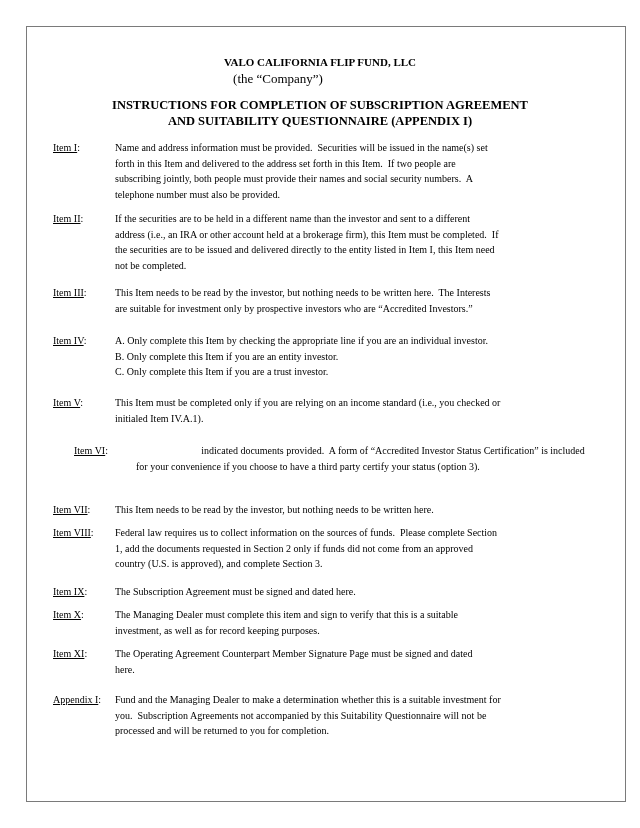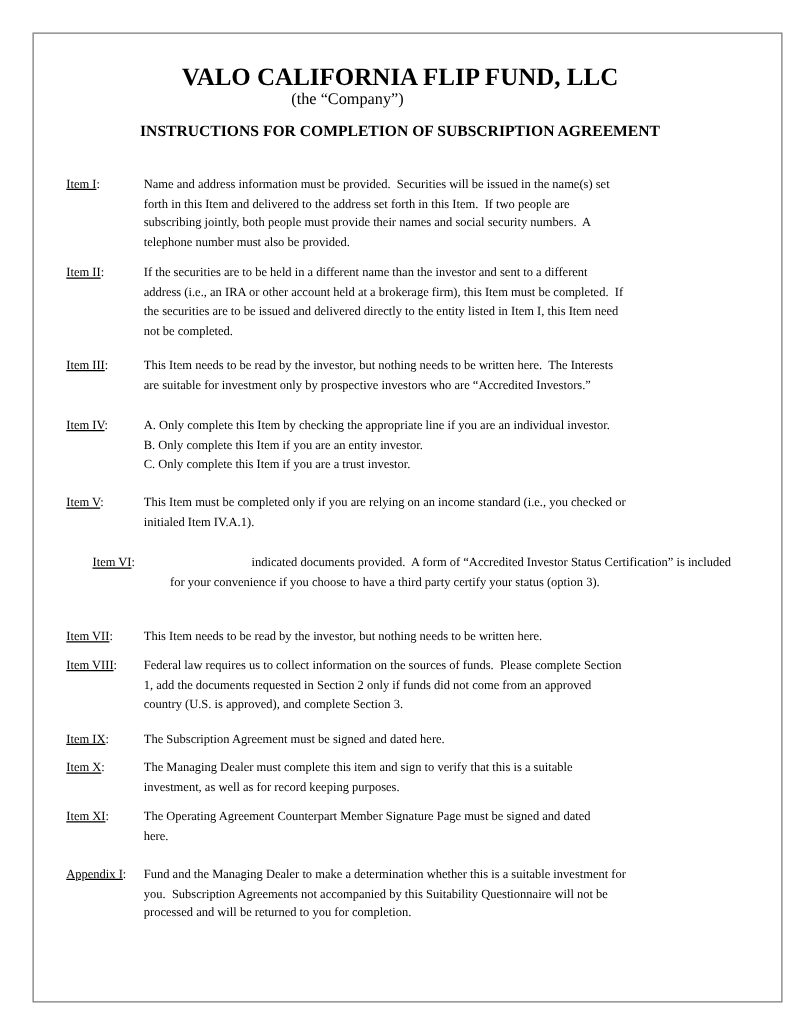--- a/index.html
+++ b/index.html
@@ -1,40 +1,41 @@
 <!DOCTYPE html>
 <html><head>
 <meta charset="utf-8">
 <style>
   html, body { margin: 0; padding: 0; background: #ffffff; }
   body { width: 640px; height: 828px; position: relative; overflow: hidden;
          font-family: "Liberation Serif", serif; color: #000; }
   .page-frame { position: absolute; left: 26px; top: 26px; width: 600px; height: 776px;
                 border: 1px solid #7a7a7a; box-sizing: border-box; }
   .title { position: absolute; left: 0; width: 640px; top: 54px; text-align: center;
-           font-weight: bold; font-size: 20px; line-height: 17px; }
+           font-weight: bold; font-size: 11px; line-height: 17px; }
   .subtitle { position: absolute; left: 0; width: 556px; top: 71px; text-align: center;
               font-size: 13px; line-height: 15px; }
   .heading { position: absolute; left: 0; width: 640px; top: 98px; text-align: center;
              font-weight: bold; font-size: 12.5px; line-height: 15.5px; }
   .item { position: absolute; left: 53px; width: 580px; font-size: 10px; line-height: 15.6px; }
   .item .label { position: absolute; left: 0; top: 0; white-space: nowrap; }
   .item .label u { text-decoration: underline; }
   .item .text { margin-left: 62px; width: 514px; }
   .item .text div { white-space: nowrap; }
 </style>
 </head>
 <body>
 
 <div class="page-frame"></div>
 
 <div class="title">VALO CALIFORNIA FLIP FUND, LLC</div>
 <div class="subtitle">(the “Company”)</div>
 <div class="heading">
   <div>INSTRUCTIONS FOR COMPLETION OF SUBSCRIPTION AGREEMENT</div>
+  <div>AND SUITABILITY QUESTIONNAIRE (APPENDIX I)</div>
 </div>
 
 <div id="items">
     <div class="item" style="top: 140px;">
       <div class="label"><u>Item I</u><span>:</span></div>
       <div class="text">
         <div style="white-space: pre;">Name and address information must be provided.  Securities will be issued in the name(s) set</div>
         <div style="white-space: pre;">forth in this Item and delivered to the address set forth in this Item.  If two people are</div>
         <div style="white-space: pre;">subscribing jointly, both people must provide their names and social security numbers.  A</div>
         <div style="white-space: pre;">telephone number must also be provided.</div>

